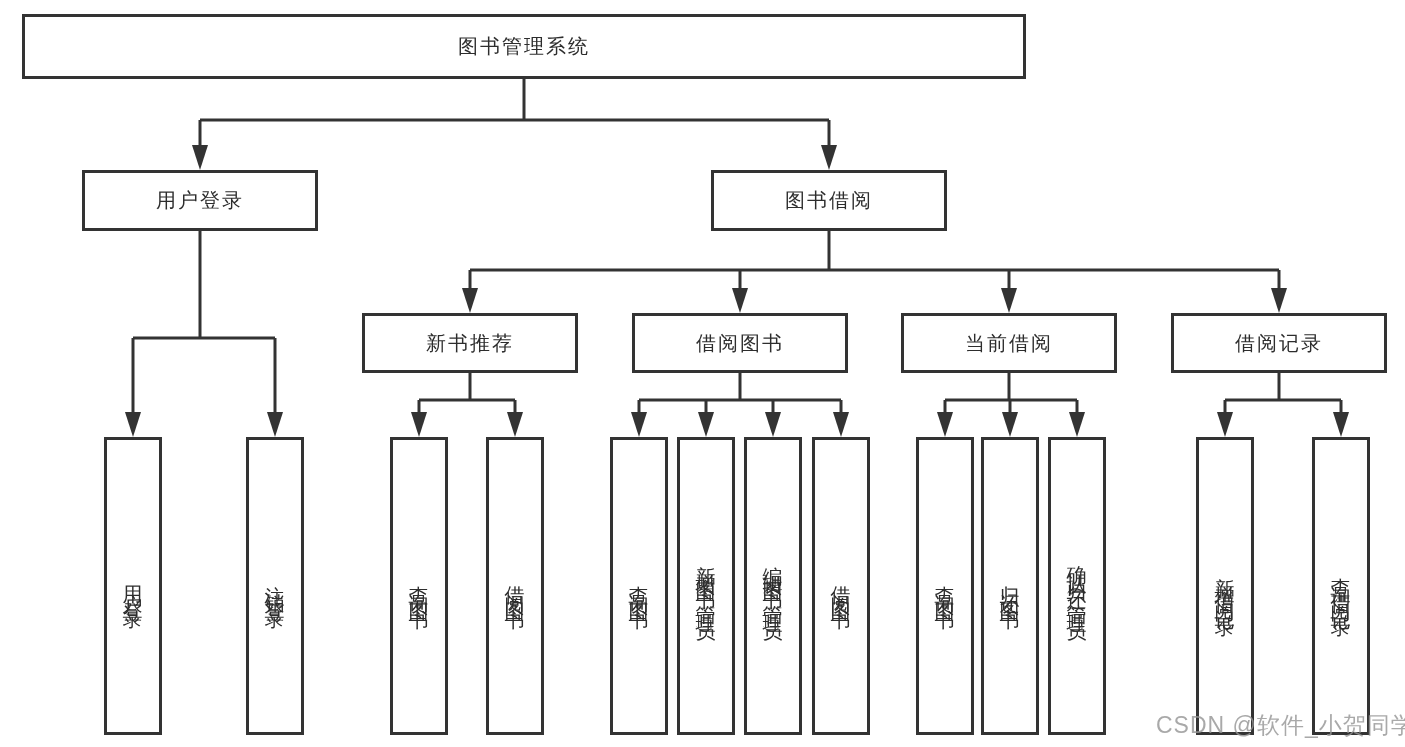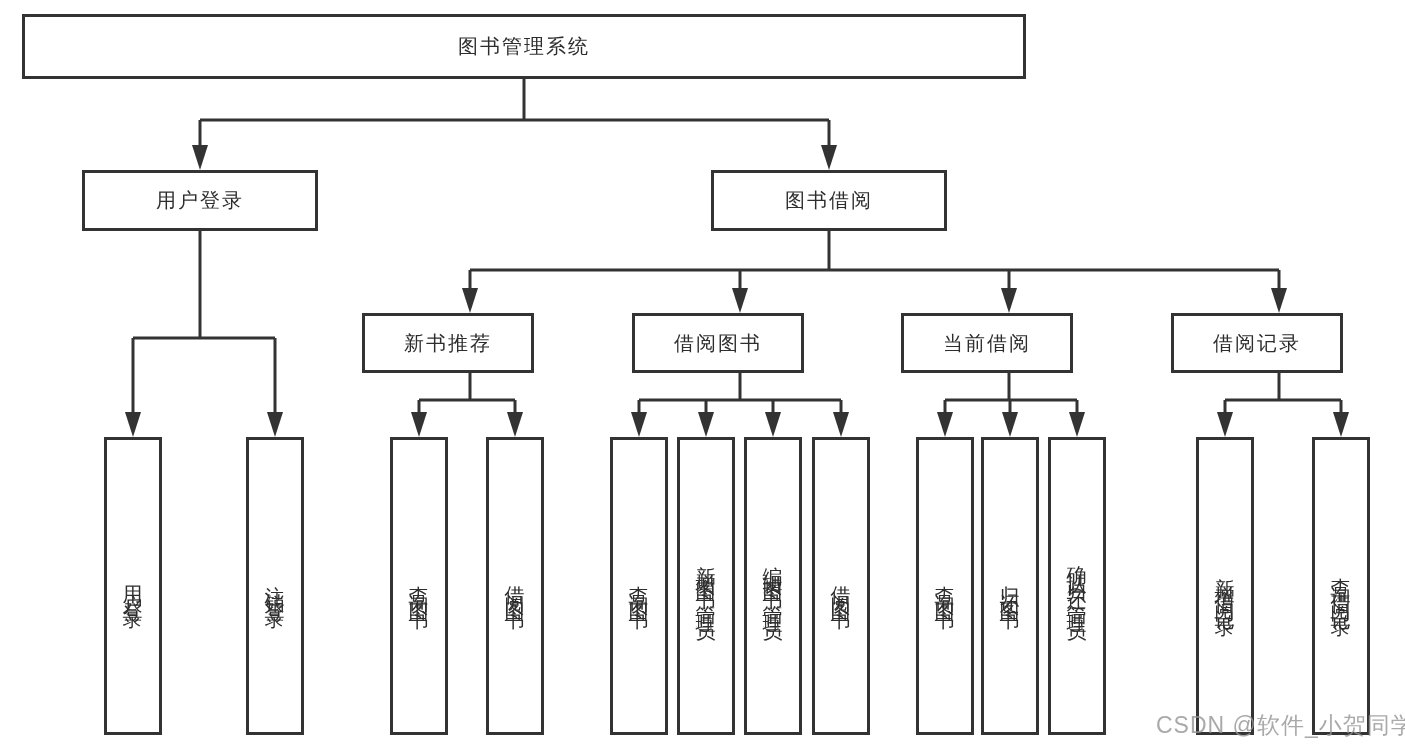--- a/index.html
+++ b/index.html
@@ -8,21 +8,21 @@
     font-family:"Liberation Sans","DejaVu Sans",sans-serif;color:#2d2d2d;
   }
   #connectors{position:absolute;left:0;top:0;z-index:0;}
   .box{
     position:absolute;box-sizing:border-box;background:#ffffff;border:3px solid #333333;
     display:flex;align-items:center;justify-content:center;z-index:1;
   }
   .h-label{font-size:20px;letter-spacing:2px;white-space:nowrap;}
   .root{left:22px;top:14px;width:1004px;height:65px;}
   .lvl2{top:170px;width:236px;height:61px;}
-  .lvl3{top:313px;width:172px;height:60px;}
+  .lvl3{top:313px;width:216px;height:60px;}
   .leaf{top:437px;width:58px;height:298px;}
   .v-label{
     writing-mode:vertical-lr;text-orientation:mixed;
     font-size:20px;letter-spacing:8px;line-height:1;white-space:nowrap;
   }
   .watermark{
     position:absolute;left:1156px;top:710px;z-index:2;
     font-size:23px;color:rgba(150,150,150,0.82);letter-spacing:1px;white-space:nowrap;
   }
 </style>

